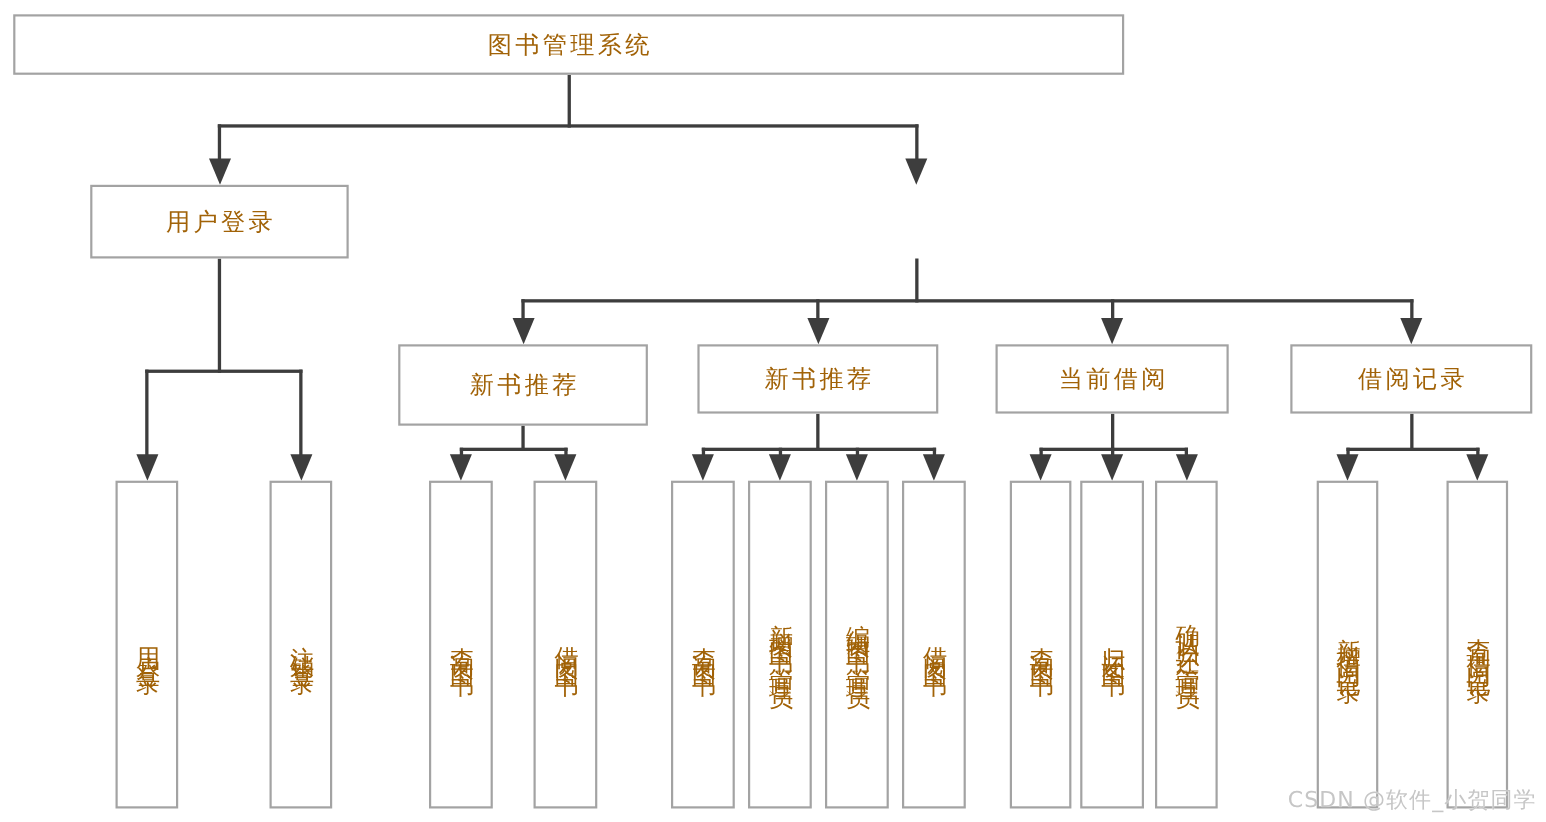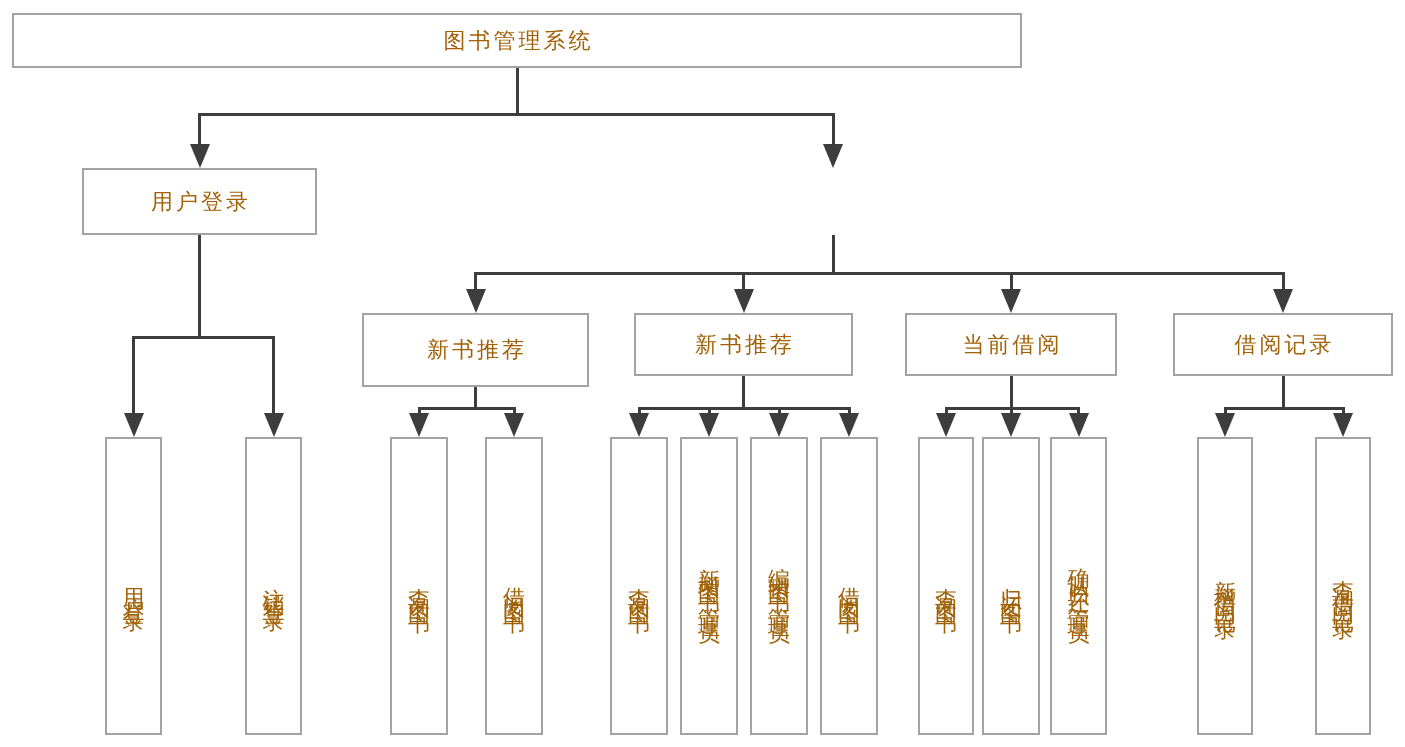--- a/index.html
+++ b/index.html
@@ -63,20 +63,21 @@
     color: #c6c6c6;
     text-shadow: 0 0 1px #ffffff;
     z-index: 5;
     white-space: nowrap;
   }
 </style>
 </head>
 <body>
 
 <div id="canvas">
+  <div class="watermark">CSDN @软件_小贺同学</div>
 <div class="node h" style="left: 12px; top: 13px; width: 1010px; height: 55px;">
       <span class="lbl">图书管理系统</span>
     </div>
     <div class="node h" style="left: 82px; top: 168px; width: 235px; height: 67px;">
       <span class="lbl">用户登录</span>
     </div>
     <div class="node h" style="left: 362px; top: 313px; width: 227px; height: 74px;">
       <span class="lbl">新书推荐</span>
     </div>
     <div class="node h" style="left: 634px; top: 313px; width: 219px; height: 63px;">

